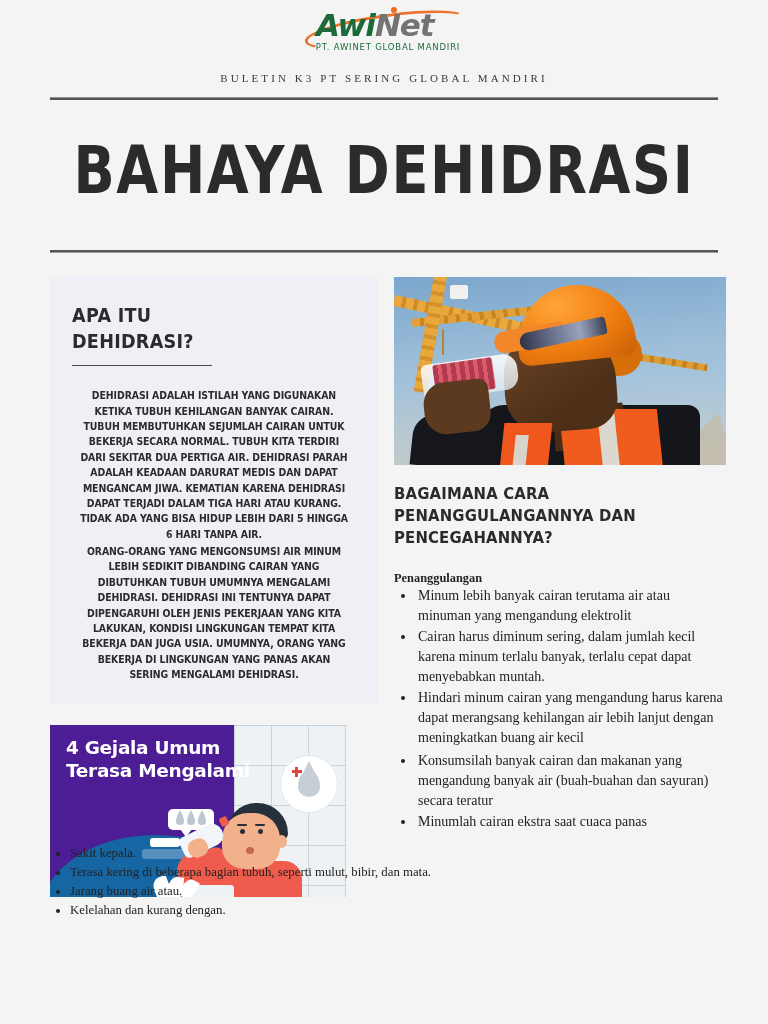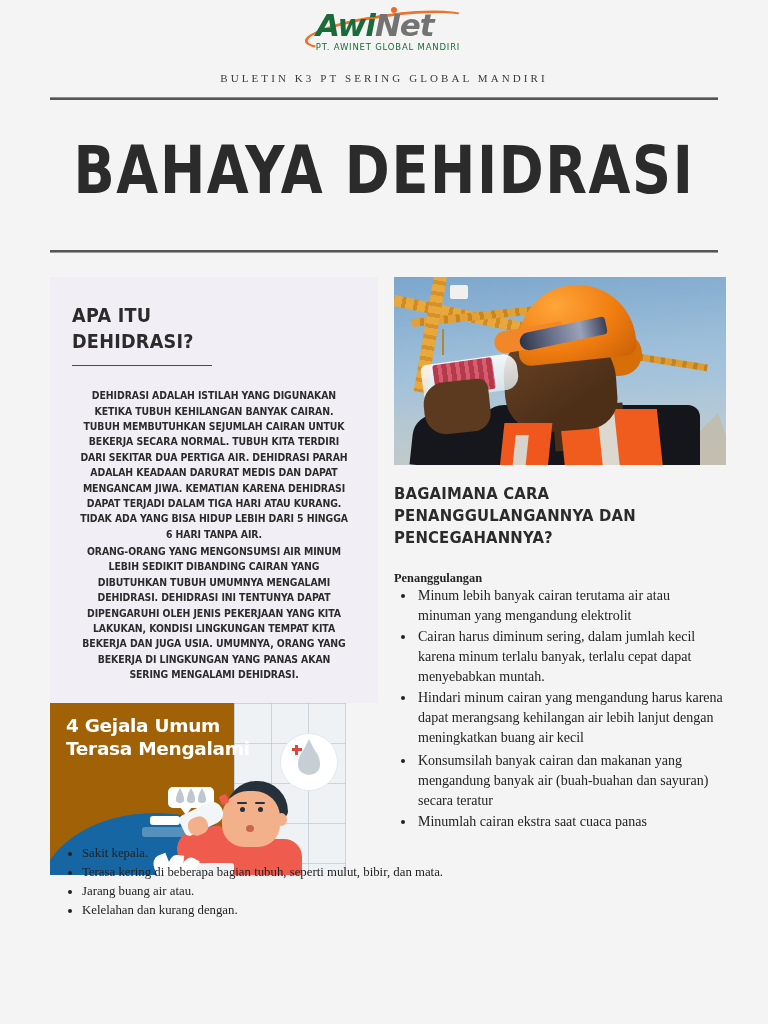--- a/index.html
+++ b/index.html
@@ -346,23 +346,24 @@
   ul.bullets li {
     font-size: 14px;
     line-height: 1.42;
     margin: 0 0 1px 0;
     padding-left: 2px;
   }
 
   
   .info {
     position: relative;
+    margin-top: 22px;
     width: 296px;
     height: 172px;
-    background: #a16207;
+    background: #4c1d95;
     overflow: hidden;
   }
   .info-wall {
     position: absolute; right: 0; top: 0;
     width: 112px; height: 100%;
     background: #eef2f5;
   }
   .info-wall-grid {
     position: absolute; right: 0; top: 0;
     width: 112px; height: 100%;
@@ -550,21 +551,21 @@
   .bottom-list {
     position: absolute;
     left: 50px;
     top: 844px;
     width: 640px;
     font-family: "Liberation Serif", serif;
     color: #222;
   }
   .bottom-list ul {
     margin: 0;
-    padding-left: 32px;
+    padding-left: 20px;
     list-style: disc;
   }
   .bottom-list li {
     font-size: 12.8px;
     line-height: 1.48;
   }
 </style>
 </head>
 <body>
 

